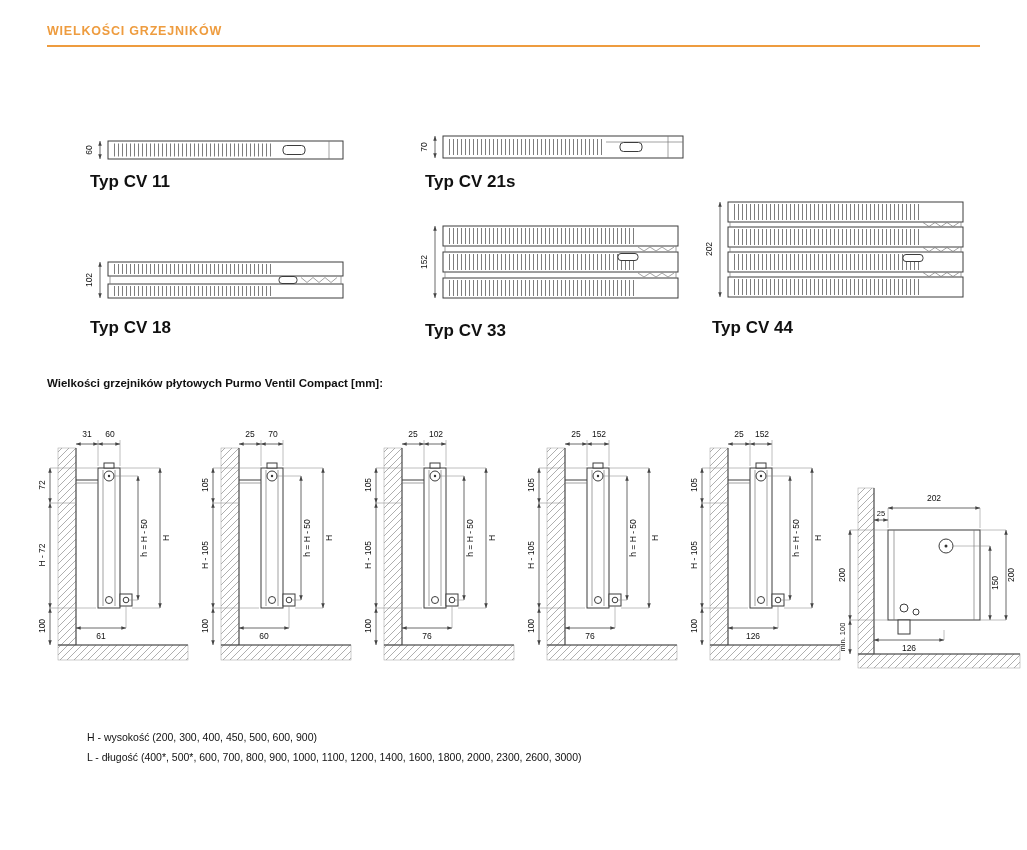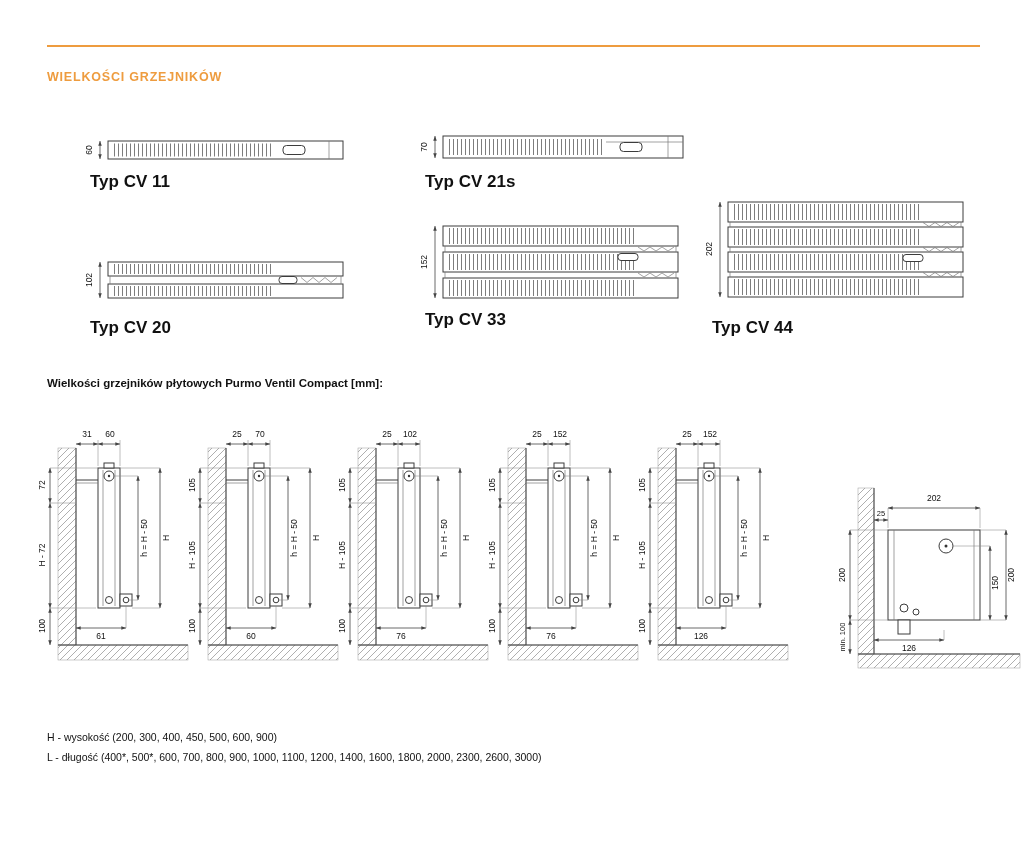--- a/index.html
+++ b/index.html
@@ -1,25 +1,25 @@
 <!DOCTYPE html>
 <html><head>
 <meta charset="utf-8">
 <style>
   * { margin:0; padding:0; box-sizing:border-box; }
   html,body { width:1027px; height:850px; }
   body { background:#ffffff; font-family:"Liberation Sans", sans-serif; position:relative; overflow:hidden; color:#111; }
   .abs { position:absolute; }
-  .page-title { position:absolute; left:47px; top:24px; color:#EE9C3F; font-size:12.5px; font-weight:bold; letter-spacing:0.8px;margin-top:46px; }
+  .page-title { position:absolute; left:47px; top:24px; color:#EE9C3F; font-size:12.5px; font-weight:bold; letter-spacing:0.8px; }
   .title-rule { position:absolute; left:47px; top:45px; width:933px; height:0; border-top:2px solid #EE9C3F; }
   .type-label { position:absolute; font-size:17px; font-weight:bold; }
   .section-title { position:absolute; left:47px; top:377px; font-size:11.5px; font-weight:bold; }
-  .profiles-row { position:absolute; left:38px; top:423px; display:flex; }
+  .profiles-row { position:absolute; left:38px; top:423px; display:flex; gap:13px; }
   .legend { position:absolute; left:47px; top:731px; font-size:10.5px; }
-  .legend .legend-line { margin-bottom:7.5px; }
+  .legend .legend-line { margin-bottom:7.5px;margin-left:40px; }
   svg { overflow:visible; }
   .draw { stroke:#3c3c3c; stroke-width:1; fill:none; }
   .box  { stroke:#3c3c3c; stroke-width:1; fill:#ffffff; }
   .thin { stroke:#7a7a7a; stroke-width:0.7; fill:none; }
   .dim  { stroke:#444444; stroke-width:0.8; fill:none; }
   .ext  { stroke:#8a8a8a; stroke-width:0.55; fill:none; }
   svg text { font-family:"Liberation Sans", sans-serif; font-size:8.5px; fill:#111; }
   svg text.small { font-size:7.5px; }
 </style>
 </head>
@@ -74,42 +74,42 @@
     <rect class="box" x="23" y="6" width="235" height="14"></rect>
     <rect class="box" x="23" y="28" width="235" height="14"></rect>
     <rect x="27" y="8" width="160" height="10" fill="url(#fins)"></rect>
     <rect x="27" y="30" width="160" height="10" fill="url(#fins)"></rect>
     <line class="thin" x1="25" y1="20" x2="25" y2="28"></line>
     <line class="thin" x1="256" y1="20" x2="256" y2="28"></line>
     <polyline class="thin" points="216,21.5 222,26.5 228,21.5 234,26.5 240,21.5 246,26.5 252,21.5"></polyline>
     <rect class="box" x="194" y="20.5" width="18" height="7" rx="3"></rect>
   </g>
 </svg>
-<div class="type-label" style="left:90px; top:318px;">Typ CV 20</div>
+<div class="type-label" style="left:90px; top:318px;">Typ CV 18</div>
 
 <svg class="abs" style="left:420px; top:220px;" width="290" height="92">
   <text transform="rotate(-90 7 42)" x="7" y="42" text-anchor="middle">152</text>
   <line class="dim" x1="15" y1="6" x2="15" y2="78" marker-start="url(#arr)" marker-end="url(#arr)"></line>
   <g>
     <rect class="box" x="23" y="6" width="235" height="20"></rect>
     <rect class="box" x="23" y="32" width="235" height="20"></rect>
     <rect class="box" x="23" y="58" width="235" height="20"></rect>
     <rect x="27" y="8" width="188" height="16" fill="url(#fins)"></rect>
     <rect x="27" y="34" width="188" height="16" fill="url(#fins)"></rect>
     <rect x="27" y="60" width="188" height="16" fill="url(#fins)"></rect>
     <line class="thin" x1="25" y1="26" x2="25" y2="32"></line>
     <line class="thin" x1="25" y1="52" x2="25" y2="58"></line>
     <line class="thin" x1="256" y1="26" x2="256" y2="32"></line>
     <line class="thin" x1="256" y1="52" x2="256" y2="58"></line>
     <polyline class="thin" points="218,27 224,31 230,27 236,31 242,27 248,31 254,27"></polyline>
     <polyline class="thin" points="218,53 224,57 230,53 236,57 242,53 248,57 254,53"></polyline>
     <rect class="box" x="198" y="33.5" width="20" height="7" rx="3"></rect>
   </g>
 </svg>
-<div class="type-label" style="left:425px; top:310px;">Typ CV 33</div>
+<div class="type-label" style="left:425px; top:321px;">Typ CV 33</div>
 
 <svg class="abs" style="left:705px; top:196px;" width="300" height="114">
   <text transform="rotate(-90 7 53)" x="7" y="53" text-anchor="middle">202</text>
   <line class="dim" x1="15" y1="6" x2="15" y2="101" marker-start="url(#arr)" marker-end="url(#arr)"></line>
   <g>
     <rect class="box" x="23" y="6" width="235" height="20"></rect>
     <rect class="box" x="23" y="31" width="235" height="20"></rect>
     <rect class="box" x="23" y="56" width="235" height="20"></rect>
     <rect class="box" x="23" y="81" width="235" height="20"></rect>
     <rect x="27" y="8" width="188" height="16" fill="url(#fins)"></rect>

